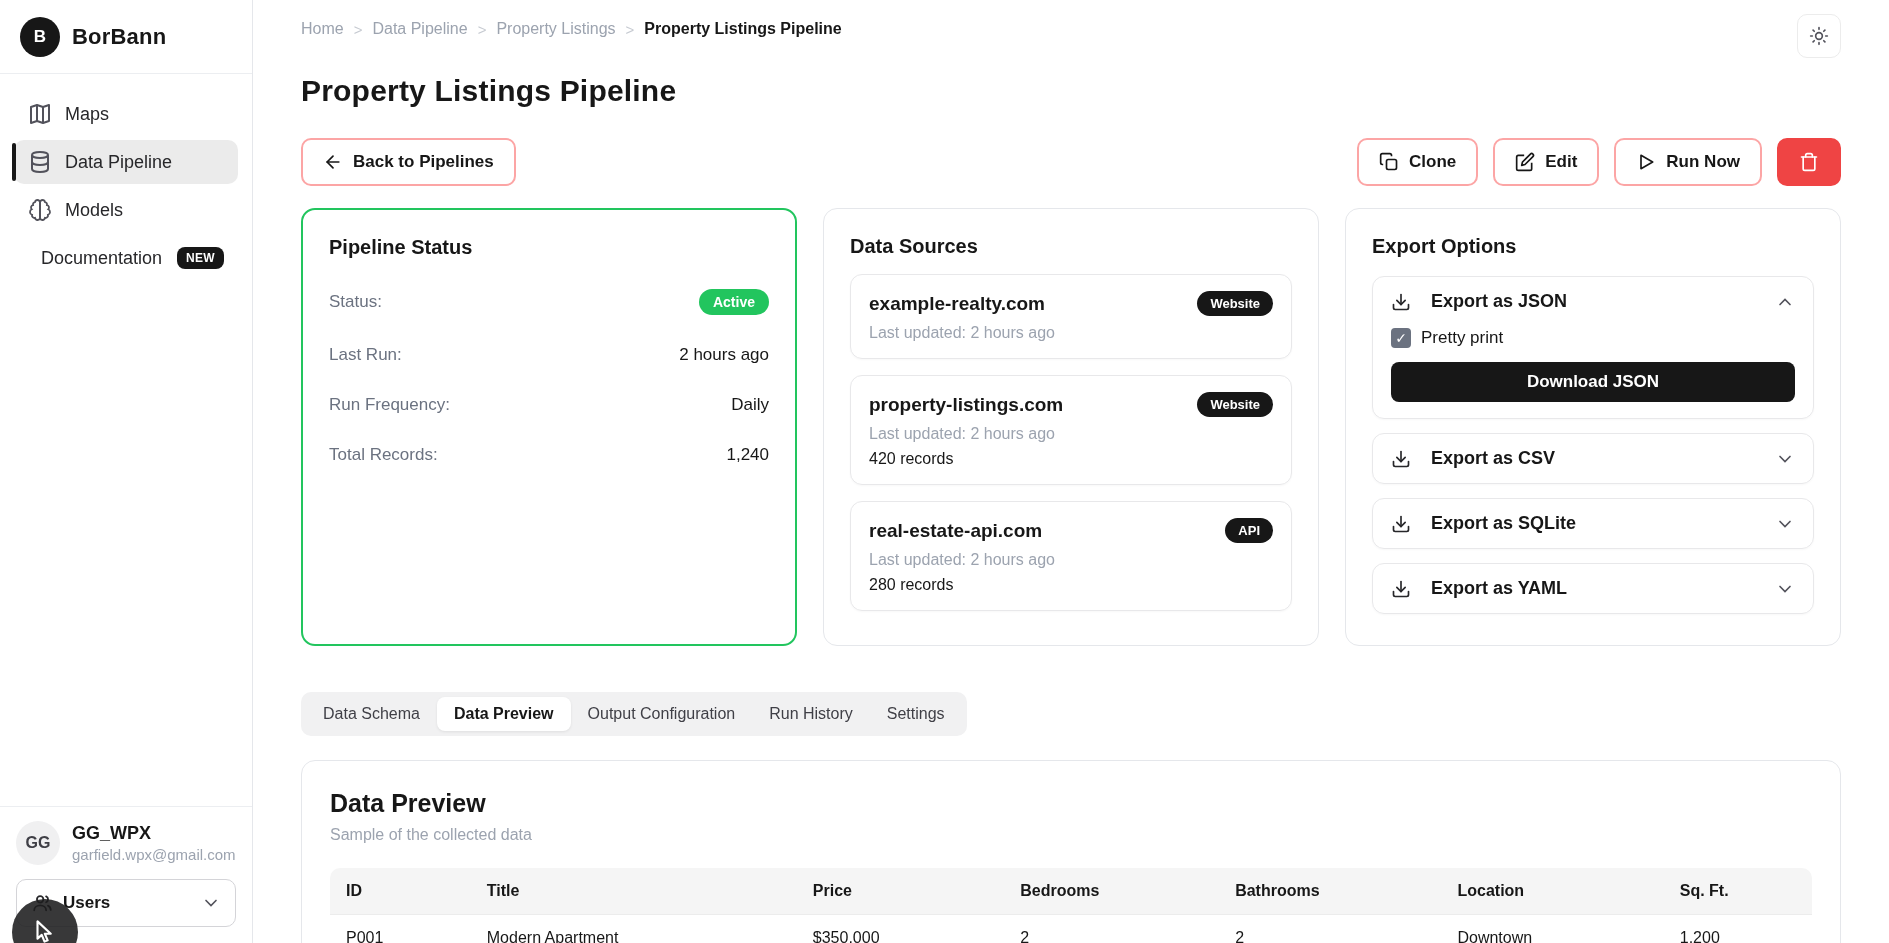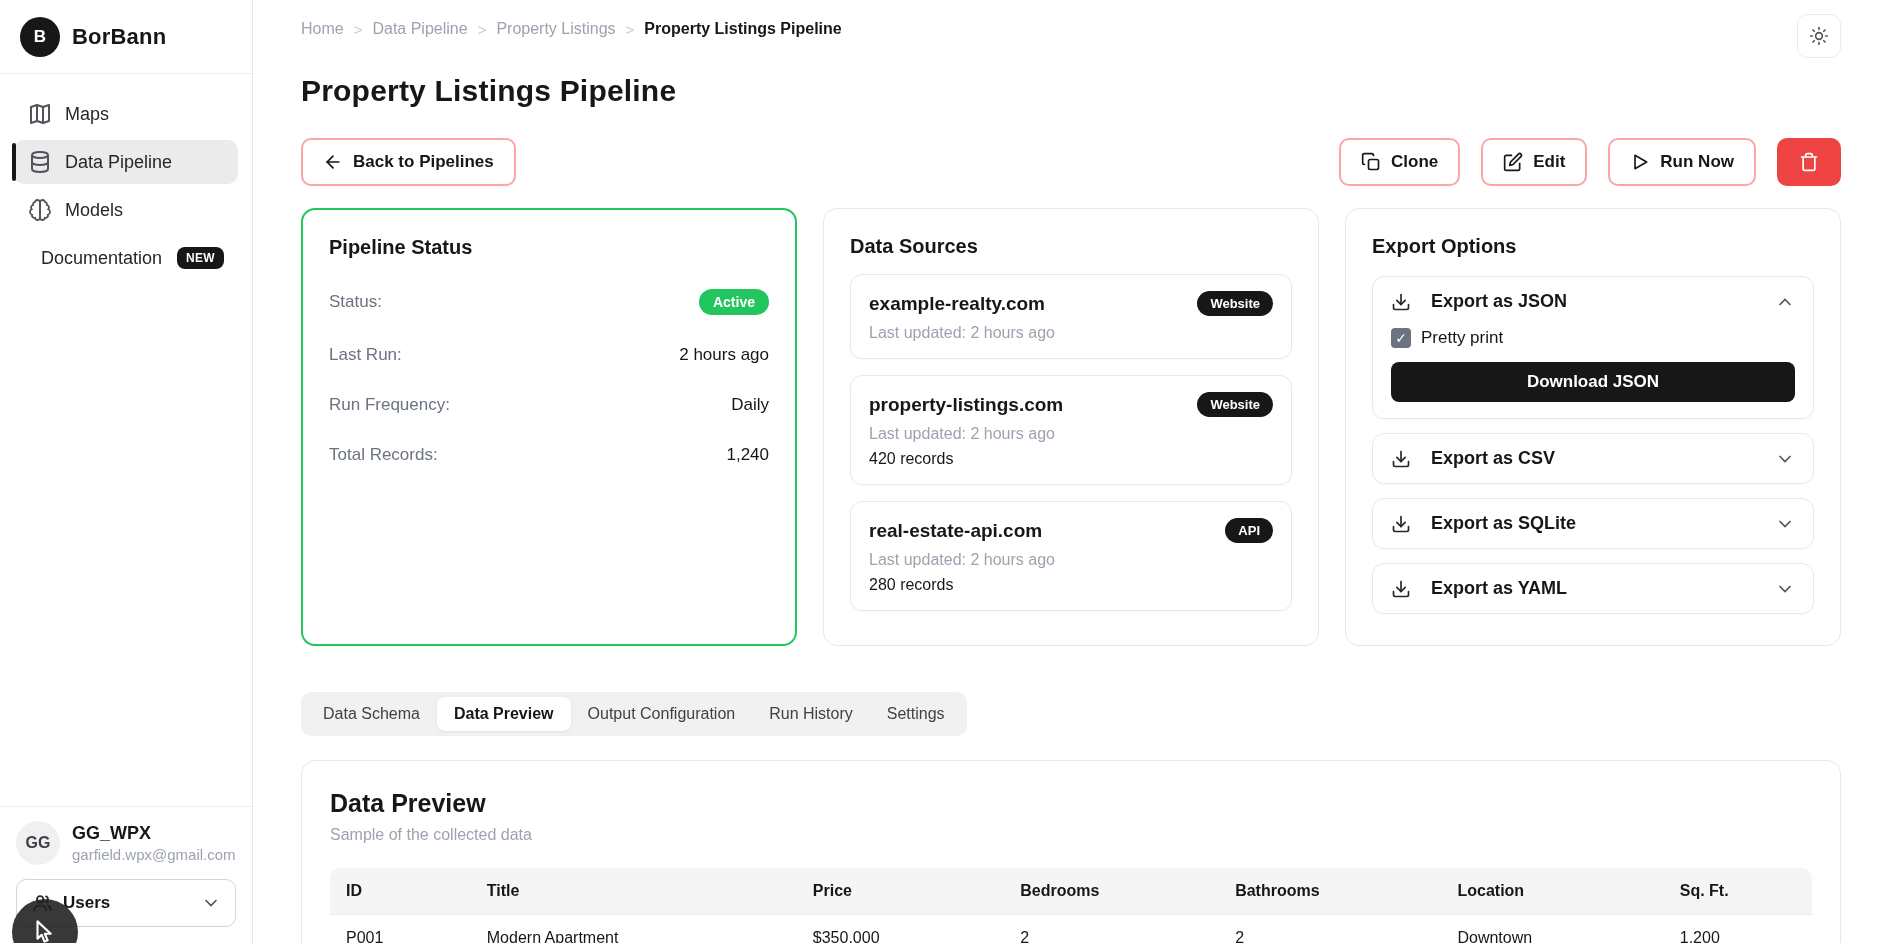--- a/index.html
+++ b/index.html
@@ -48,21 +48,21 @@
   .breadcrumb .current { color:#171717; font-weight:700; }
   .theme-btn { width:44px; height:44px; border:1px solid #ececec; border-radius:10px; background:#fff;
     display:flex; align-items:center; justify-content:center; color:#52525b; cursor:pointer; }
   .page-title { font-size:30px; font-weight:800; margin-top:16px; letter-spacing:.2px; }
 
   .actions-row { display:flex; align-items:center; justify-content:space-between; margin-top:30px; }
   .btn { display:inline-flex; align-items:center; gap:10px; height:48px; padding:0 20px;
     background:#fff; border:2px solid #fca5a5; border-radius:10px; font-size:17px; font-weight:600;
     color:#171717; cursor:pointer; font-family:inherit; }
   .btn .bicon { width:20px; height:20px; display:flex; color:#171717; }
-  .right-actions { display:flex; gap:21px; }
+  .right-actions { display:flex; gap:15px; }
   .btn-danger { background:#ef4444; border-color:#ef4444; width:64px; justify-content:center; padding:0; }
   .btn-danger .bicon { color:#fff; width:20px; height:20px; }
 
   
   .cards { display:grid; grid-template-columns:1fr 1fr 1fr; gap:26px; margin-top:22px; }
   .card { border:1px solid #e5e7eb; border-radius:14px; padding:26px 26px; min-height:438px; background:#fff; }
   .card.status { border:2px solid #22c55e; }
   .card-title { font-size:20px; font-weight:800; }
 
   .kv { display:flex; align-items:center; justify-content:space-between; margin-top:30px; }

